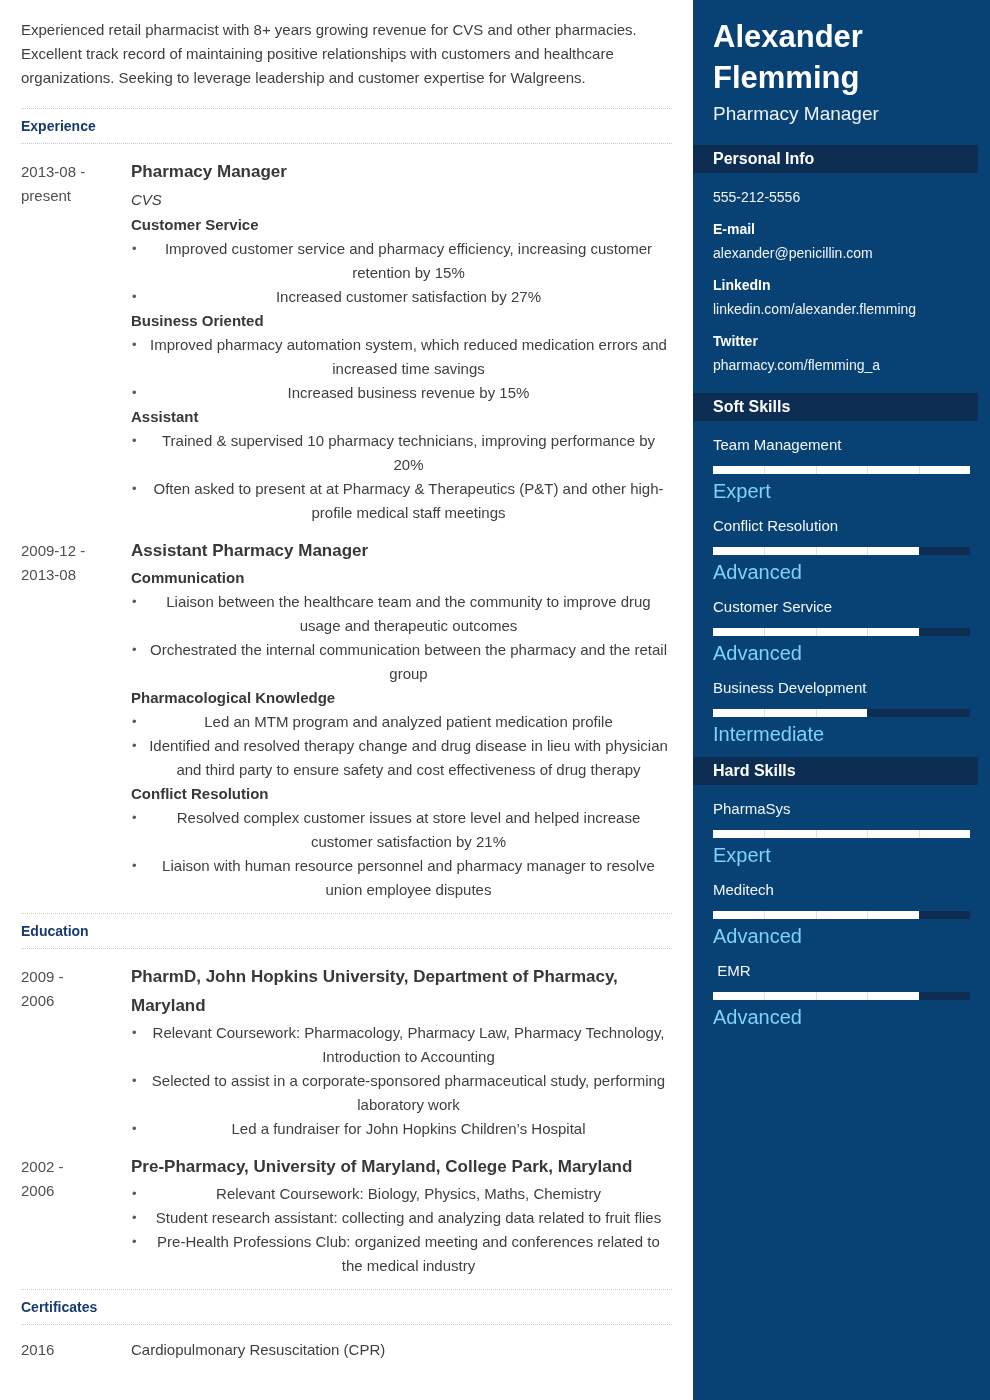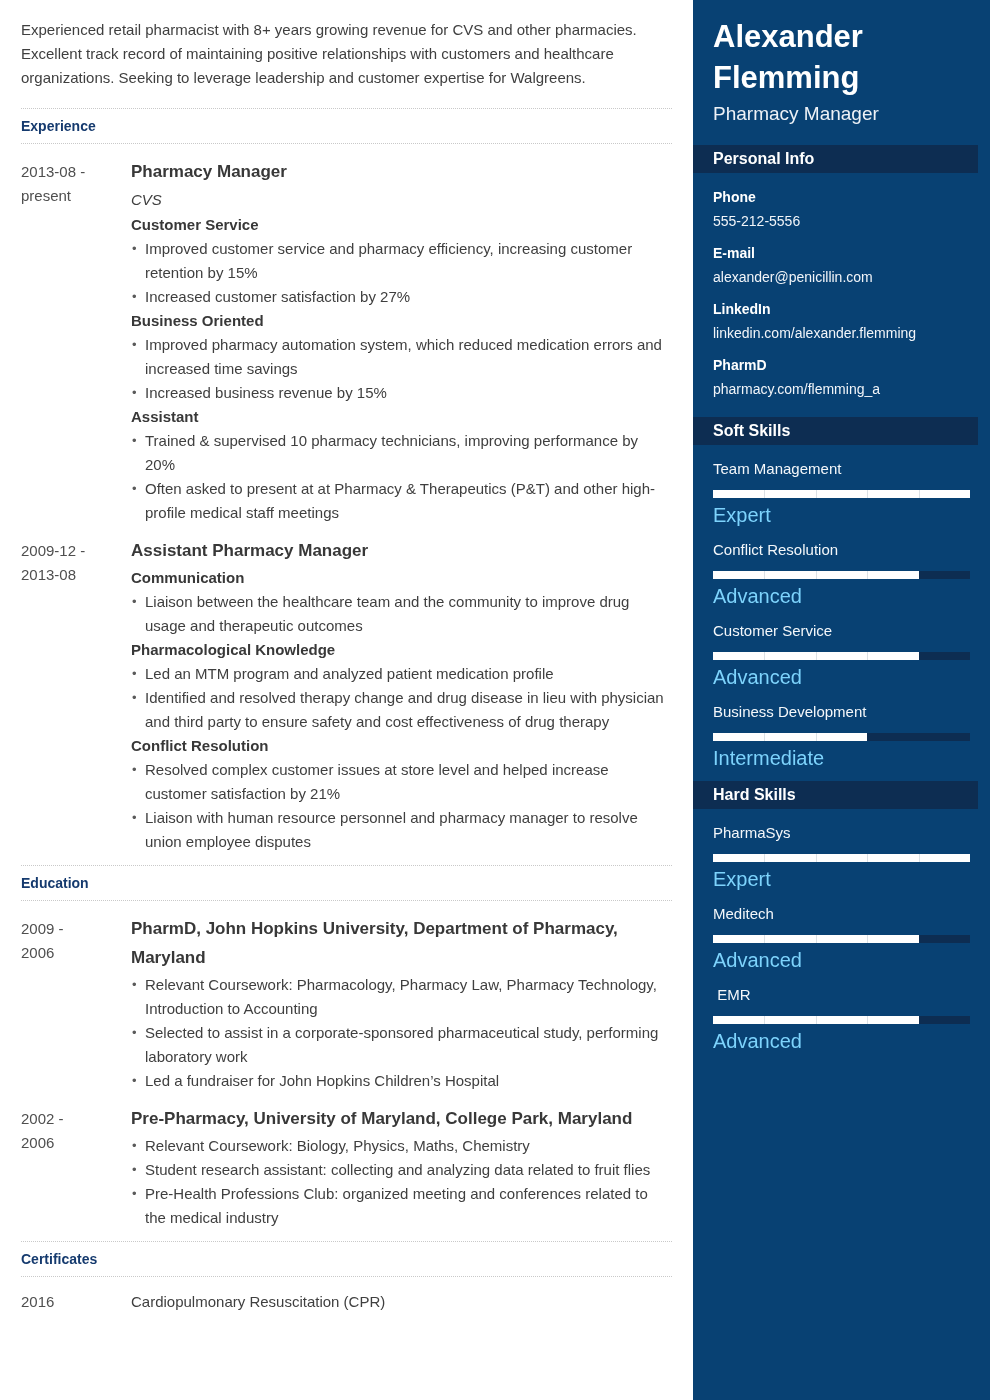--- a/index.html
+++ b/index.html
@@ -23,21 +23,21 @@
     font-size:14px; font-weight:bold;
     color:var(--heading-color);
   }
   .entry { display:flex; margin-bottom:11px; }
   .entry .dates { width:110px; flex:0 0 110px; font-size:15px; line-height:24px; color:#4f4f4f; padding-top:3px; }
   .entry .dates div { display:block; }
   .entry-body { flex:1; }
   .entry-title { font-size:17px; font-weight:bold; color:#383838; line-height:29px; margin-bottom:1px; }
   .entry-company { font-size:15px; font-style:italic; color:#3f3f3f; line-height:25px; margin-bottom:1px; }
   .group-heading { font-size:15px; font-weight:bold; color:#383838; line-height:24px; }
-  ul.bullets { list-style:none; }
+  ul.bullets { list-style:none;text-align:center; }
   ul.bullets li { position:relative; padding-left:14px; font-size:15px; line-height:24px; color:#3f3f3f; }
   ul.bullets li::before { content:"•"; position:absolute; left:1px; top:0; color:#5a5a5a; font-size:13px; }
   .cert-row { display:flex; margin-bottom:9px; }
   .cert-row .dates { width:110px; flex:0 0 110px; font-size:15px; line-height:24px; color:#4f4f4f; }
   .cert-name { flex:1; font-size:15px; line-height:24px; color:#3f3f3f; }
 
   
   .sidebar { flex:1; background:var(--sidebar-bg); color:#fff; padding-top:16px; }
   .side-pad { padding-left:20px; padding-right:20px; }
   .side-name { font-size:31px; font-weight:bold; line-height:41px; color:#ffffff; }
@@ -102,20 +102,21 @@
     <div class="entry">
       <div class="dates">
         <div>2009-12 -</div>
         <div>2013-08</div>
       </div>
       <div class="entry-body">
         <div class="entry-title">Assistant Pharmacy Manager</div>
         <div class="group-heading">Communication</div>
         <ul class="bullets">
           <li>Liaison between the healthcare team and the community to improve drug usage and therapeutic outcomes</li>
+          <li>Orchestrated the internal communication between the pharmacy and the retail group</li>
         </ul>
         <div class="group-heading">Pharmacological Knowledge</div>
         <ul class="bullets">
           <li>Led an MTM program and analyzed patient medication profile</li>
           <li>Identified and resolved therapy change and drug disease in lieu with physician and third party to ensure safety and cost effectiveness of drug therapy</li>
         </ul>
         <div class="group-heading">Conflict Resolution</div>
         <ul class="bullets">
           <li>Resolved complex customer issues at store level and helped increase customer satisfaction by 21%</li>
           <li>Liaison with human resource personnel and pharmacy manager to resolve union employee disputes</li>
@@ -167,33 +168,32 @@
   <div class="sidebar">
 
     <div class="side-pad">
       <div class="side-name">Alexander Flemming</div>
       <div class="side-role">Pharmacy Manager</div>
     </div>
 
     <div class="band">Personal Info</div>
     <div class="side-pad">
       <div class="contact-field">
-        <div class="contact-label">Phone</div>
         <div class="contact-value">555-212-5556</div>
       </div>
       <div class="contact-field">
         <div class="contact-label">E-mail</div>
         <div class="contact-value">alexander@penicillin.com</div>
       </div>
       <div class="contact-field">
         <div class="contact-label">LinkedIn</div>
         <div class="contact-value">linkedin.com/alexander.flemming</div>
       </div>
       <div class="contact-field">
-        <div class="contact-label">PharmD</div>
+        <div class="contact-label">Twitter</div>
         <div class="contact-value">pharmacy.com/flemming_a</div>
       </div>
     </div>
 
     <div style="height:8px"></div>
     <div class="band">Soft Skills</div>
     <div class="side-pad skills-block">
       <div class="skill">
         <div class="skill-name">Team Management</div>
         <div class="bar">

